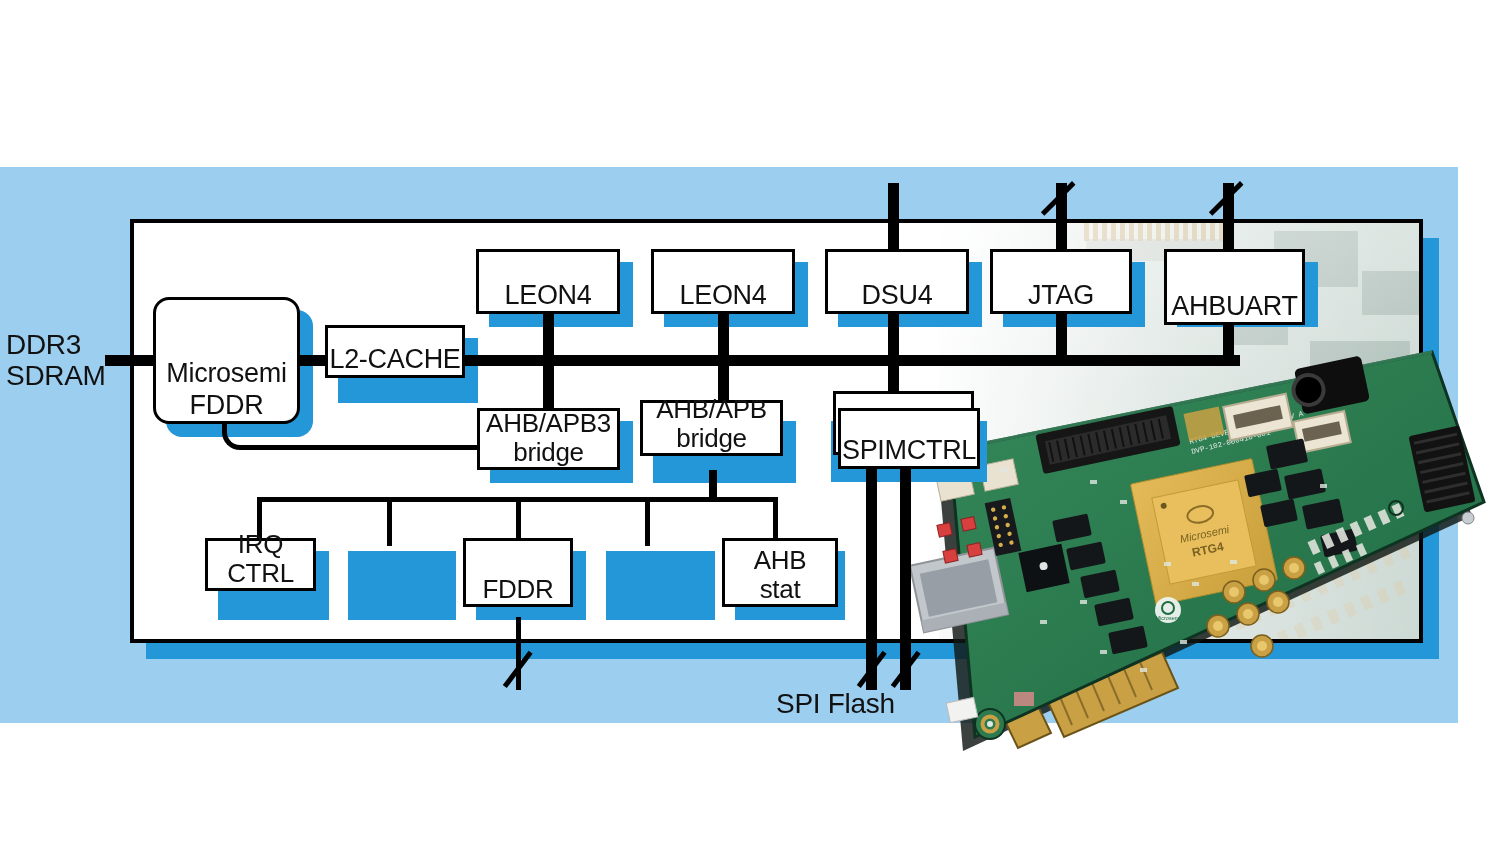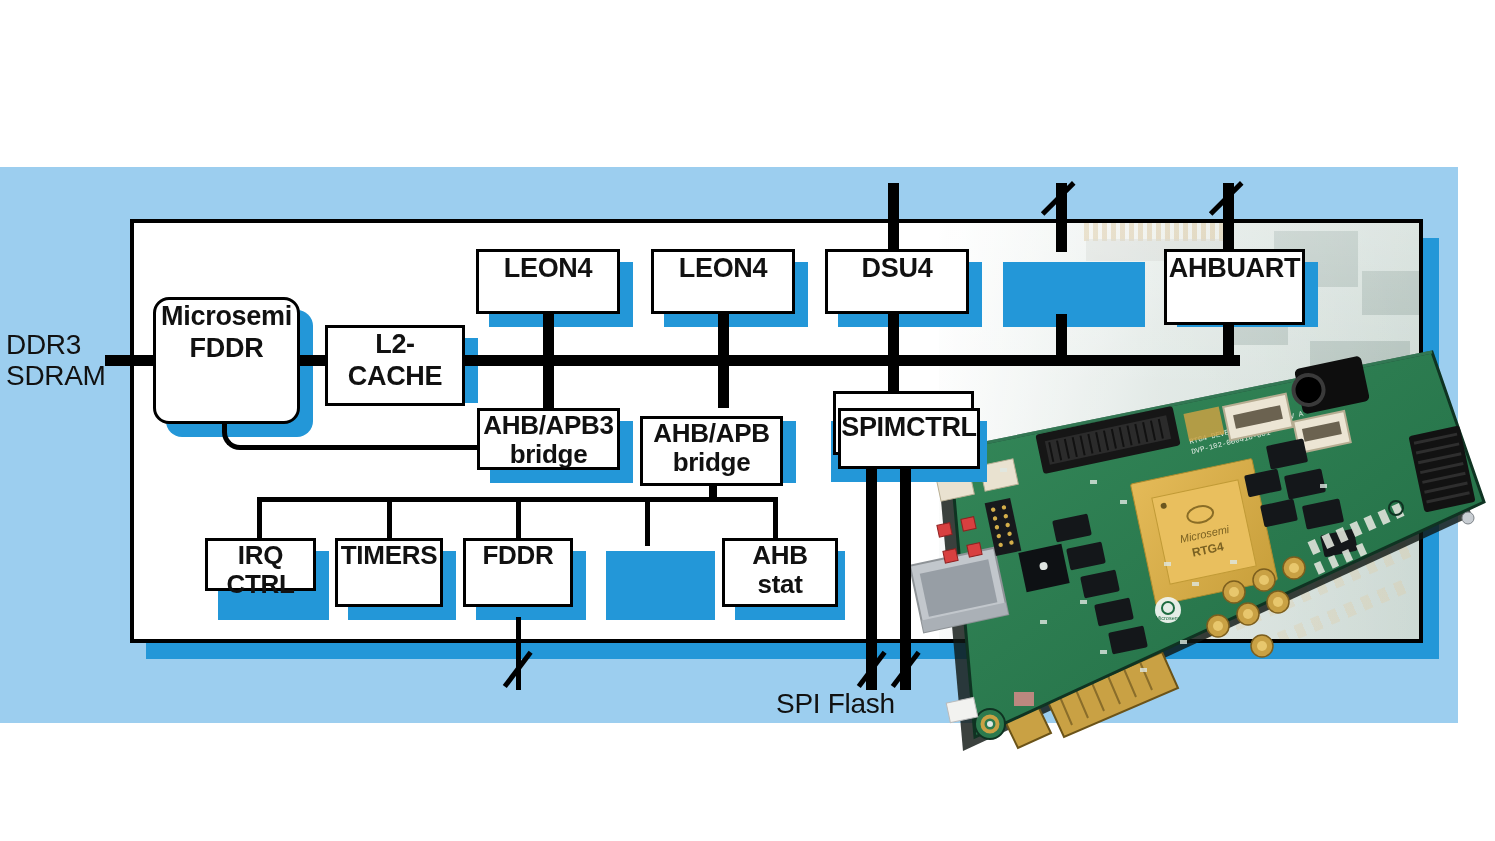--- a/index.html
+++ b/index.html
@@ -12,21 +12,21 @@
   #frame{left:130px;top:219px;width:1293px;height:424px;background:#ffffff;border:4px solid #000;
          box-sizing:border-box;z-index:3;}
   #ghost{left:134px;top:223px;width:1285px;height:416px;overflow:hidden;z-index:4;}
   #board-svg{left:840px;top:326px;width:655px;height:470px;z-index:5;}
   .lyr6{z-index:6;}   
   .lyr7{z-index:7;}   
   .lyr8{z-index:8;}   
   
   .bshadow{background:#2397D8;}
   .blk{background:#fff;border:3.5px solid #000;box-sizing:border-box;display:flex;
-       align-items:flex-start;justify-content:center;text-align:center;font-weight:bold;}
+       align-items:flex-end;justify-content:center;text-align:center;}
   .blk span{white-space:pre-line;font-size:26px;line-height:29px;letter-spacing:-0.3px;}
   .blk.big span{font-size:27px;line-height:32px;}
   .hline,.vline{background:#000;}
   .slash{background:#000;height:4.5px;}
   .slash.s45{transform:rotate(-45deg);}
   .slash.s53{transform:rotate(-53deg);}
   .elbow{border-left:5px solid #000;border-bottom:5px solid #000;
          border-bottom-left-radius:18px;box-sizing:border-box;}
   .ext-label{text-align:left;font-size:28px;line-height:31px;white-space:pre-line;
              letter-spacing:-0.3px;}
@@ -314,54 +314,54 @@
 
   <div class="abs lyr7 vline" style="left:866px;top:467px;width:11px;height:223px"></div>
   <div class="abs lyr7 vline" style="left:900px;top:467px;width:11px;height:223px"></div>
   <div class="abs lyr7 slash s53" style="left:850px;top:667px;width:43px"></div>
   <div class="abs lyr7 slash s53" style="left:884px;top:667px;width:43px"></div>
 
   <div class="abs lyr8 blk big" style="left:153px;top:297px;width:147px;height:127px;border-radius:16px">
       <span>Microsemi
 FDDR</span>
     </div>
-  <div class="abs lyr8 blk big" style="left:325px;top:325px;width:140px;height:81px">
+  <div class="abs lyr8 blk big" style="left:325px;top:325px;width:140px;height:53px">
       <span>L2-CACHE</span>
     </div>
   <div class="abs lyr8 blk big" style="left:476px;top:249px;width:144px;height:65px">
       <span>LEON4</span>
     </div>
   <div class="abs lyr8 blk big" style="left:651px;top:249px;width:144px;height:65px">
       <span>LEON4</span>
     </div>
   <div class="abs lyr8 blk big" style="left:825px;top:249px;width:144px;height:65px">
       <span>DSU4</span>
+    </div>
+  <div class="abs lyr8 blk big" style="left:990px;top:249px;width:142px;height:65px">
+      <span>JTAG</span>
     </div>
   <div class="abs lyr8 blk big" style="left:1164px;top:249px;width:141px;height:76px">
       <span>AHBUART</span>
     </div>
   <div class="abs lyr8 blk" style="left:477px;top:408px;width:143px;height:62px">
       <span>AHB/APB3
 bridge</span>
     </div>
-  <div class="abs lyr8 blk" style="left:640px;top:416px;width:143px;height:70px">
+  <div class="abs lyr8 blk" style="left:640px;top:400px;width:143px;height:56px">
       <span>AHB/APB
 bridge</span>
     </div>
   <div class="abs lyr8 blk" style="left:833px;top:391px;width:141px;height:64px"></div>
   <div class="abs lyr8 blk big" style="left:838px;top:408px;width:142px;height:61px">
       <span>SPIMCTRL</span>
     </div>
   <div class="abs lyr8 blk" style="left:205px;top:538px;width:111px;height:53px">
       <span>IRQ
 CTRL</span>
     </div>
-  <div class="abs lyr8 blk" style="left:335px;top:538px;width:108px;height:69px">
-      <span>TIMERS</span>
-    </div>
   <div class="abs lyr8 blk" style="left:463px;top:538px;width:110px;height:69px">
       <span>FDDR</span>
     </div>
   <div class="abs lyr8 blk" style="left:722px;top:538px;width:116px;height:69px">
       <span>AHB
 stat</span>
     </div>
 
   <div class="abs lyr8 ext-label" style="left:6px;top:329px;width:114px">DDR3
 SDRAM</div>

